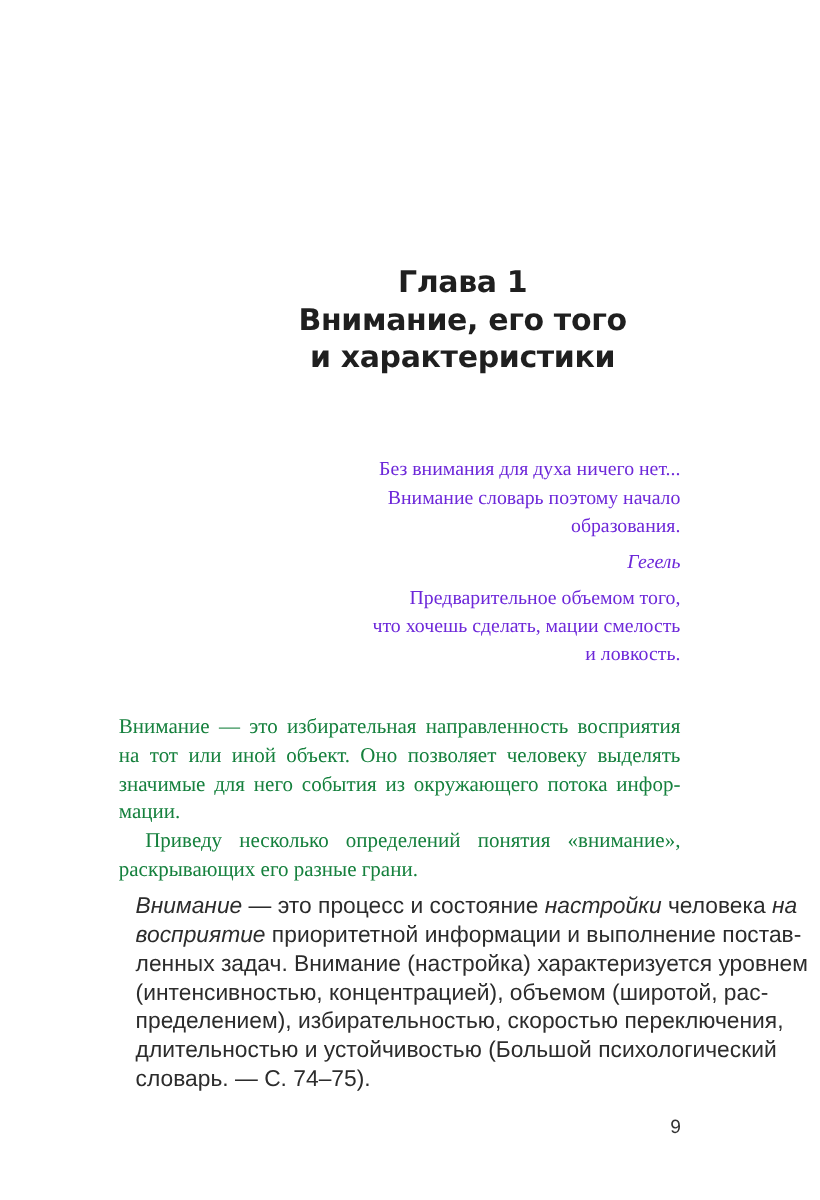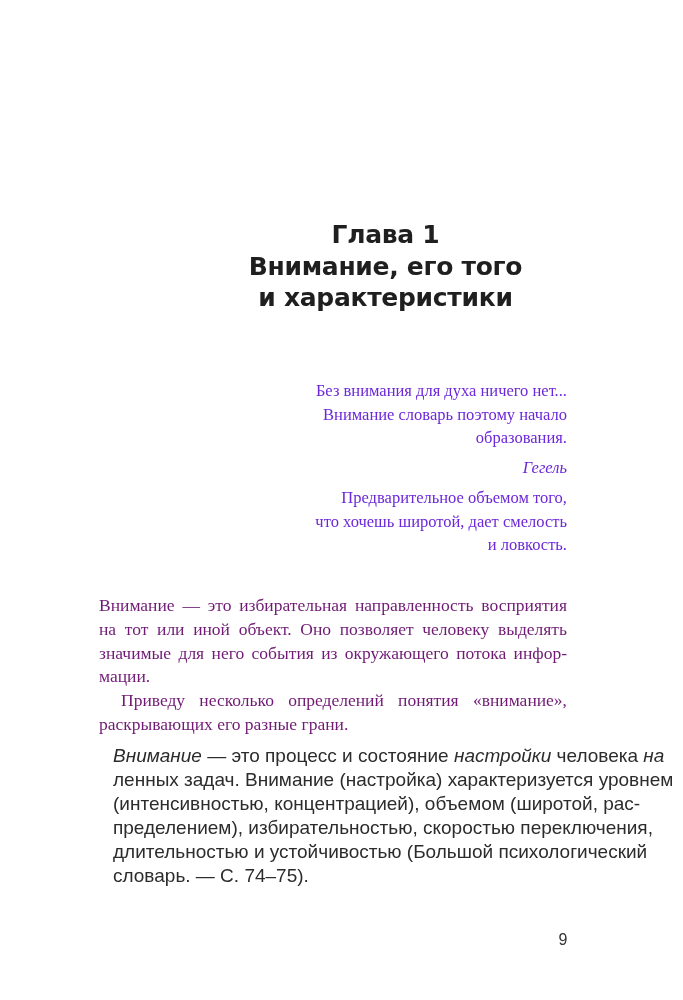--- a/index.html
+++ b/index.html
@@ -22,21 +22,21 @@
       font-size: 16.5px; line-height: 23.5px; color: #6d28d9;
     }
     .epigraph .line { white-space: nowrap; }
     .epigraph .author { font-style: italic; margin-top: 6px; }
     .epi-1 { top: 379px; }
     .epi-2 { top: 486px; }
 
     .body-text {
       position: absolute; left: 99px; width: 468px; top: 594px;
       font-family: "Liberation Serif", "DejaVu Serif", serif;
-      font-size: 17.5px; line-height: 23.8px; color: #701a75;
+      font-size: 17.5px; line-height: 23.8px; color: #15803d;
     }
     .body-text .line { white-space: nowrap; display: block; text-align: justify; text-align-last: justify; }
     .body-text .line.last { text-align-last: left; }
     .body-text .indent { padding-left: 22px; }
 
     .definition {
       position: absolute; left: 113px; width: 454px; top: 744px;
       font-family: "Liberation Sans", "DejaVu Sans", sans-serif;
       font-size: 19px; line-height: 24px; color: #2c2c2c;
     }
@@ -63,35 +63,36 @@
 
   <div class="epigraph epi-1">
     <div class="line">Без внимания для духа ничего нет...</div>
     <div class="line">Внимание словарь поэтому начало</div>
     <div class="line">образования.</div>
     <div class="line author">Гегель</div>
   </div>
 
   <div class="epigraph epi-2">
     <div class="line">Предварительное объемом того,</div>
-    <div class="line">что хочешь широтой, дает смелость</div>
+    <div class="line">что хочешь сделать, мации смелость</div>
     <div class="line">и ловкость.</div>
   </div>
 
   <div class="body-text">
     <span class="line">Внимание — это избирательная направленность восприятия</span>
     <span class="line">на тот или иной объект. Оно позволяет человеку выделять</span>
     <span class="line">значимые для него события из окружающего потока инфор-</span>
     <span class="line last">мации.</span>
     <span class="line indent">Приведу несколько определений понятия «внимание»,</span>
     <span class="line last">раскрывающих его разные грани.</span>
   </div>
 
   <div class="definition">
     <span class="line"><em>Внимание</em><span> — это процесс и состояние </span><em>настройки</em><span> человека </span><em>на</em></span>
+    <span class="line"><em>восприятие</em><span> приоритетной информации и выполнение постав-</span></span>
     <span class="line">ленных задач. Внимание (настройка) характеризуется уровнем</span>
     <span class="line">(интенсивностью, концентрацией), объемом (широтой, рас-</span>
     <span class="line">пределением), избирательностью, скоростью переключения,</span>
     <span class="line">длительностью и устойчивостью (Большой психологический</span>
     <span class="line last">словарь. — С. 74–75).</span>
   </div>
 
   <div class="page-number">9</div>
 </div>
 

